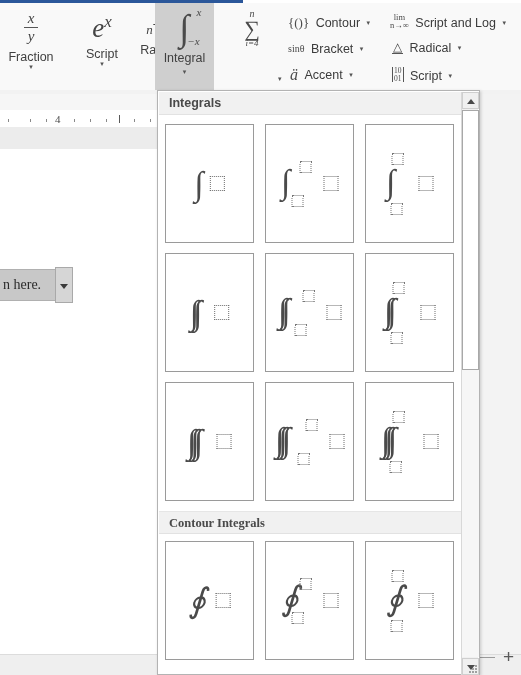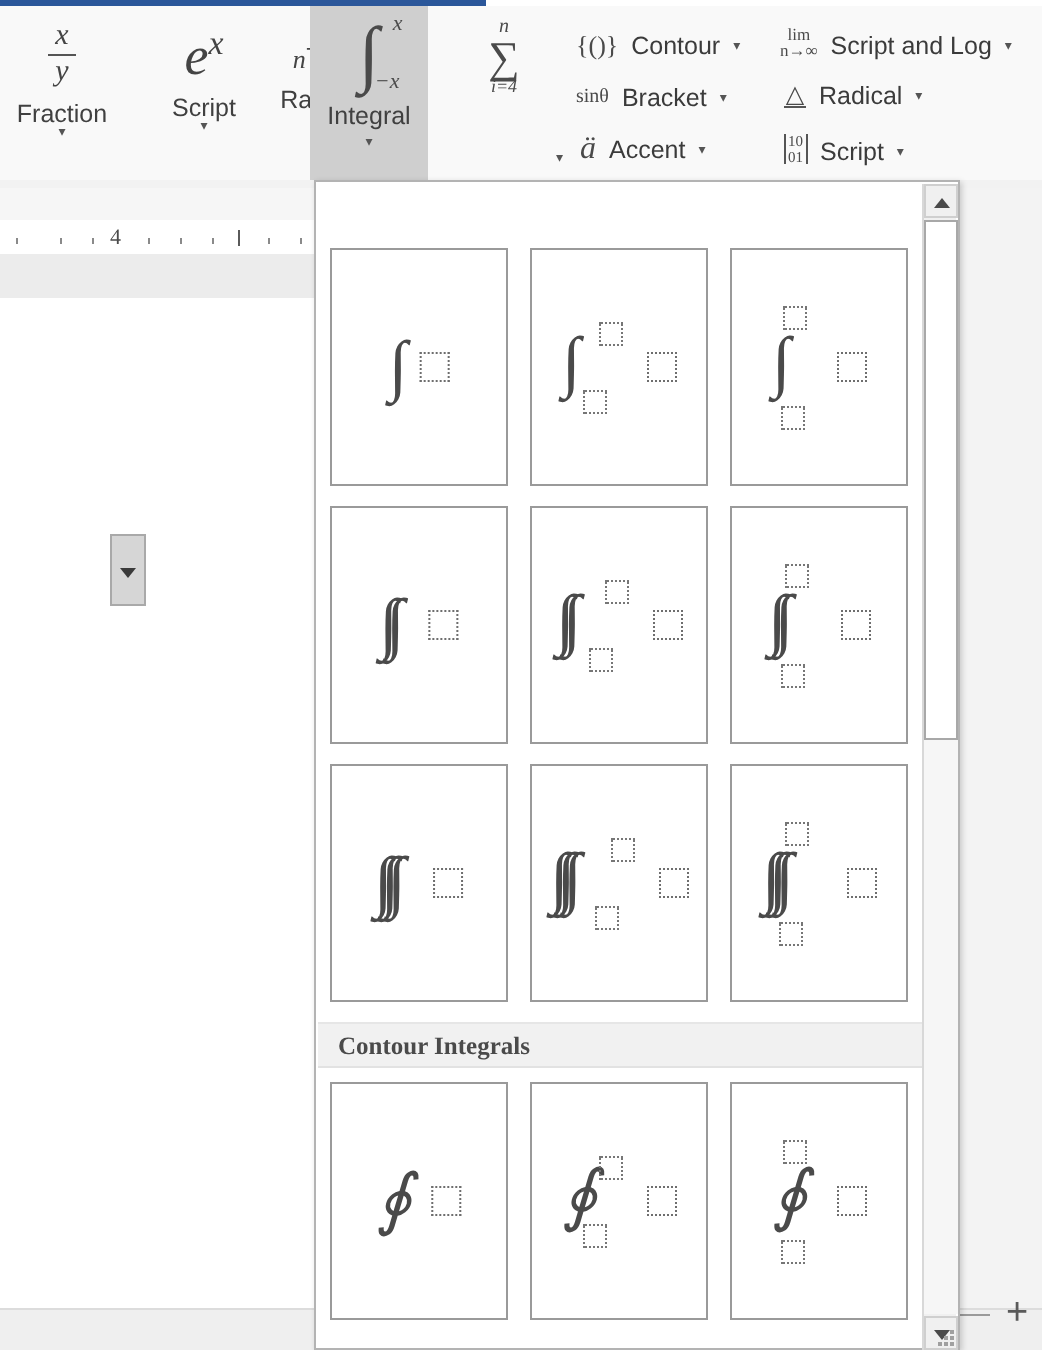--- a/index.html
+++ b/index.html
@@ -286,33 +286,35 @@
     <div class="tick" style="left:90px;"></div>
     <div class="tick" style="left:106px;"></div>
     <div class="tabstop" style="left:119px;"></div>
     <div class="tick" style="left:134px;"></div>
     <div class="tick" style="left:150px;"></div>
   </div>
 
   <div class="ruler-below"></div>
 
   <div class="page">
+    <div class="selrun">n here.</div>
     <div class="selbtn">
       <span class="car"></span>
     </div>
   </div>
 
   <div class="status"></div>
 </div>
 
 <div class="zoom-line"></div>
 <div class="zoom-plus">+</div>
 
 <div class="gal">
 
+  <div class="gal-head">Integrals</div>
 
   <div class="cell" style="left:7px;top:33px;">
     <div class="eq">
       <span class="isign">∫</span><span style="display:inline-block;width:6px;"></span><span class="ph"></span>
     </div>
   </div>
   <div class="cell" style="left:107px;top:33px;">
     <div class="eq">
       <span class="stack" style="width:32px;height:46px;">
         <span class="isign" style="position:absolute;left:0;top:4px;">∫</span>

